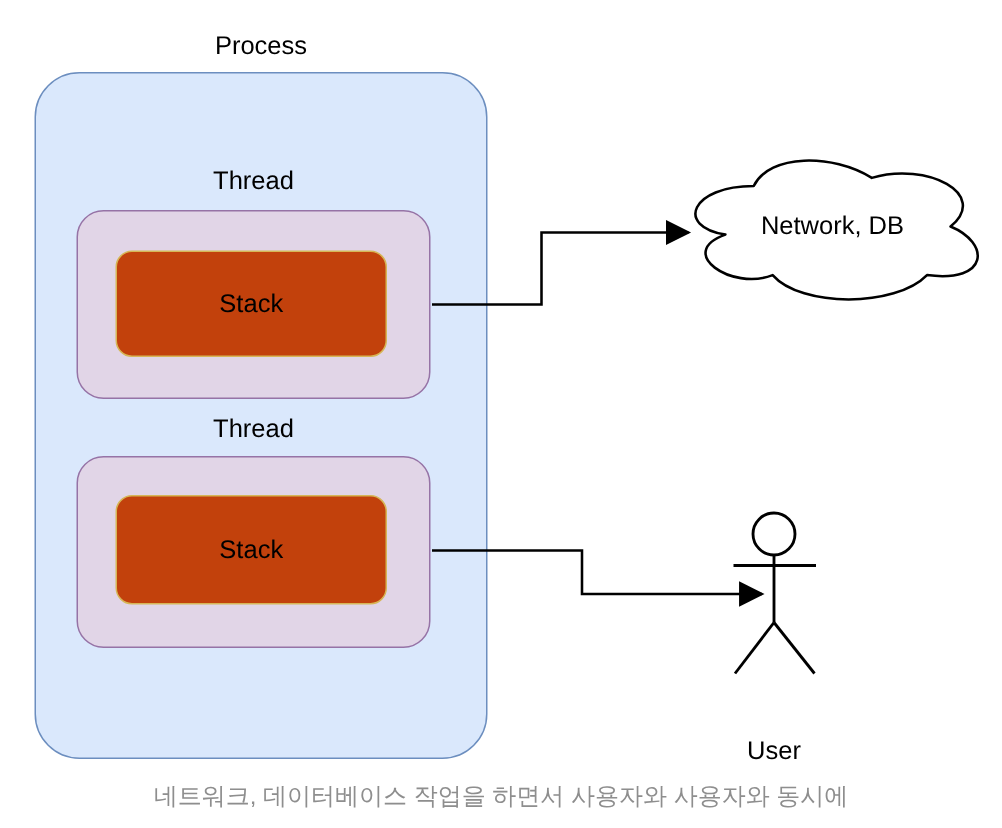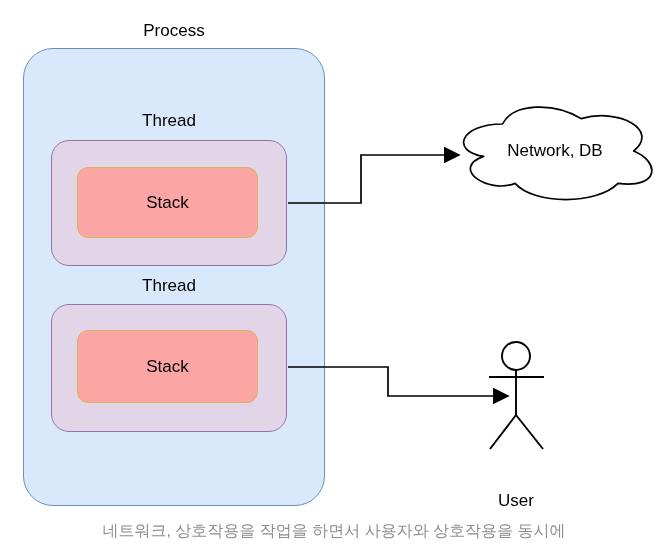--- a/index.html
+++ b/index.html
@@ -18,21 +18,21 @@
     background: #dae8fc; border: 1.5px solid #6c8ebf; border-radius: 30px;
   }
   .thread-box {
     left: 51px; width: 236px;
     background: #e1d5e7; border: 1.5px solid #9673a6; border-radius: 18px;
   }
   .thread-1 { top: 140px; height: 126px; }
   .thread-2 { top: 304px; height: 128px; }
   .stack-box {
     left: 77px; width: 181px;
-    background: #fca5a5; border: 1.5px solid #d6b656; border-radius: 11px;
+    background: #c2410c; border: 1.5px solid #d6b656; border-radius: 11px;
     display: flex; align-items: center; justify-content: center;
     font-size: 17px; color: #000000;
   }
   .stack-1 { top: 167px; height: 71px; }
   .stack-2 { top: 330px; height: 73px; }
 
   .shape-label {
     position: absolute; text-align: center;
     font-size: 17px; color: #000000; line-height: 20px;
   }
@@ -97,15 +97,15 @@
       <line x1="516" y1="370" x2="516" y2="415"></line>
       <line x1="489" y1="377" x2="544" y2="377"></line>
       <line x1="516" y1="415" x2="490" y2="449"></line>
       <line x1="516" y1="415" x2="543" y2="449"></line>
     </g>
   </svg>
 
   <div class="shape-label network-label">Network, DB</div>
   <div class="shape-label user-label">User</div>
 
-  <div class="caption">네트워크, 상호작용을 작업을 하면서 사용자와 상호작용을 동시에</div>
+  <div class="caption">네트워크, 데이터베이스 작업을 하면서 사용자와 사용자와 동시에</div>
 
 </div>
 
 </body></html>

